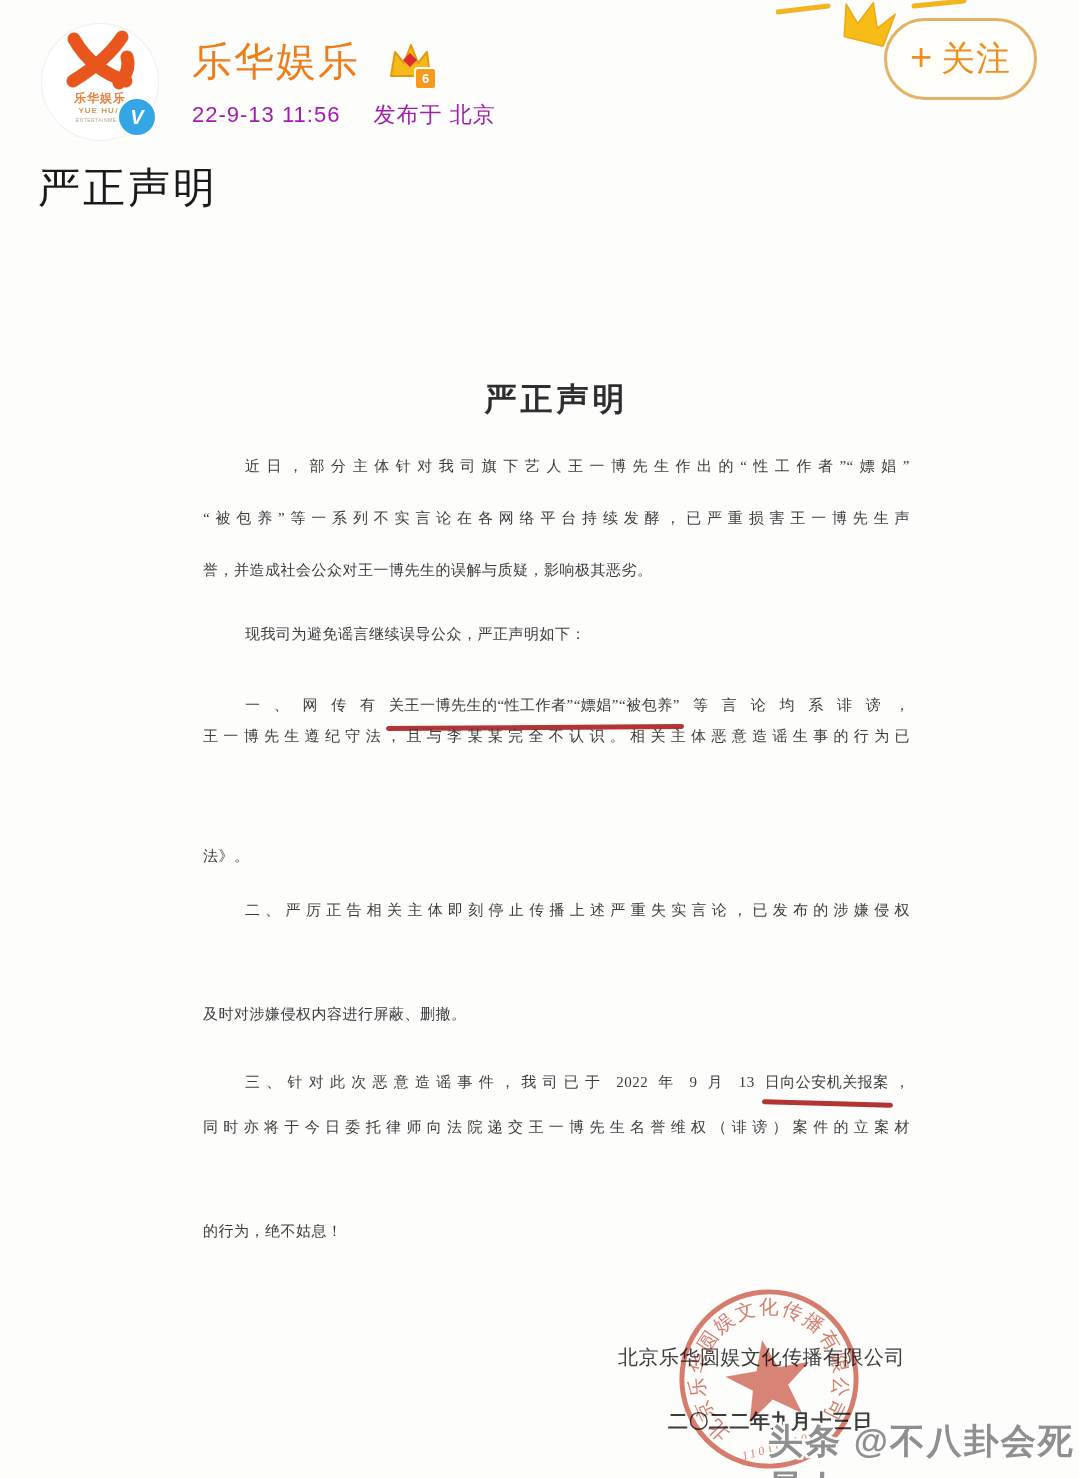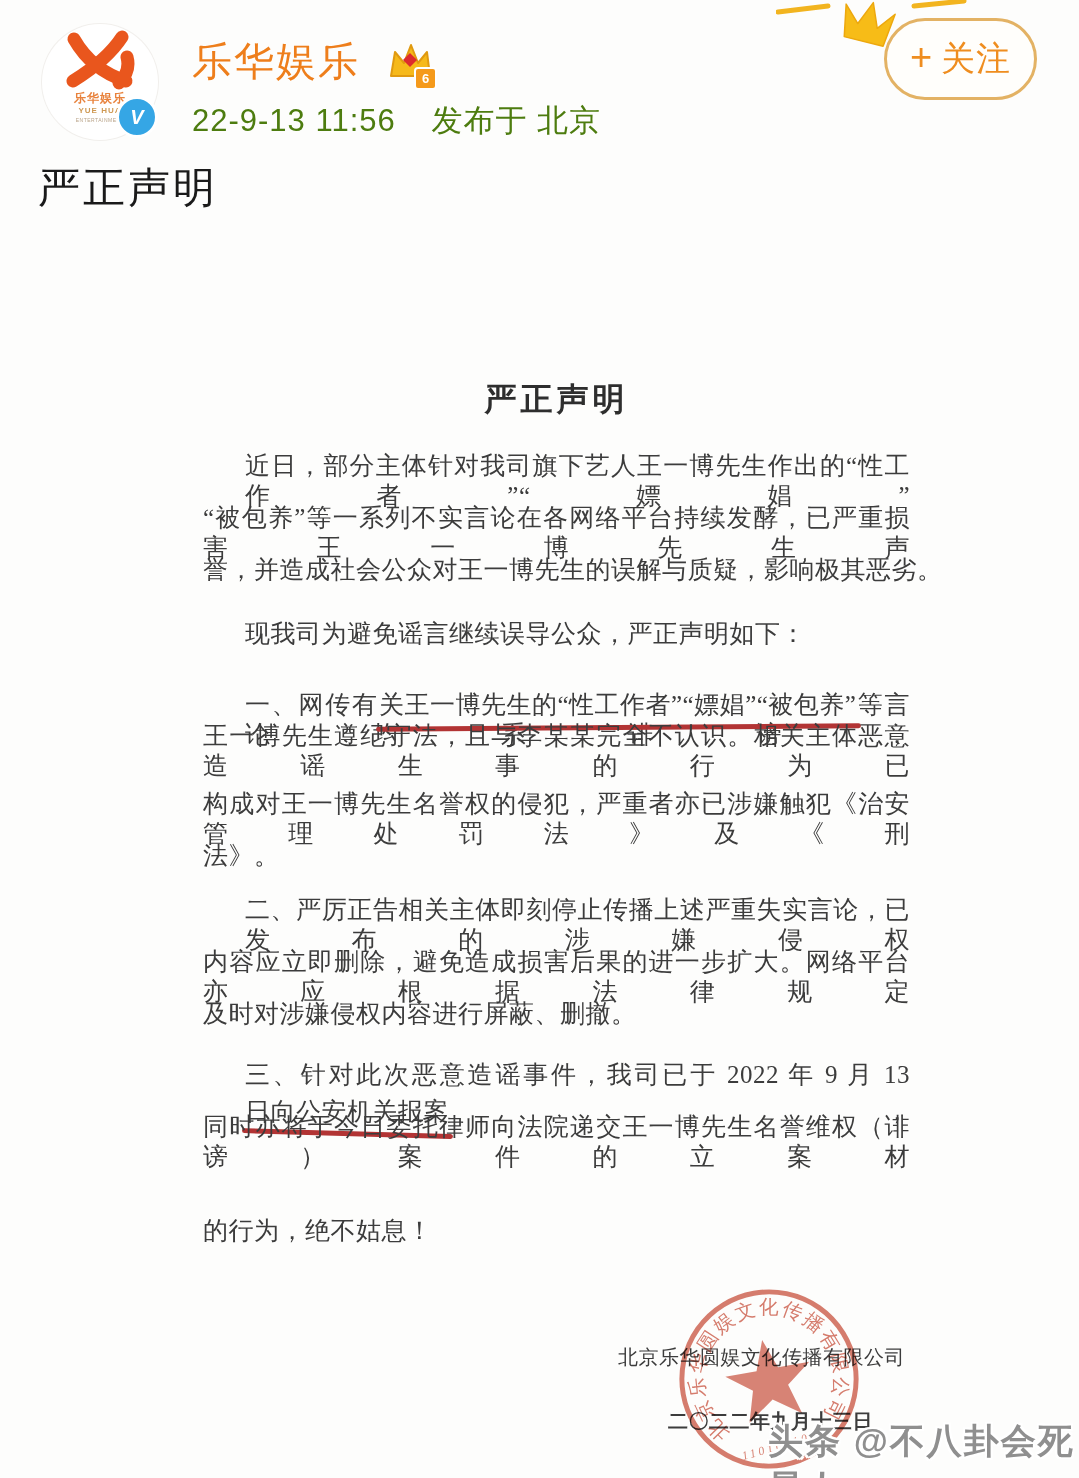--- a/index.html
+++ b/index.html
@@ -17,37 +17,37 @@
   .av-en2{position:absolute;left:0;top:93px;width:100%;text-align:center;
           font-size:5px;color:#b9a489;letter-spacing:.5px;}
   .vbadge{position:absolute;left:74px;top:72px;width:36px;height:36px;border-radius:50%;
           background:#35a6e5;border:3px solid #fff;color:#fff;font-weight:700;font-style:italic;
           font-size:20px;line-height:36px;text-align:center;box-sizing:content-box;}
   .uname{position:absolute;left:192px;top:34px;font-size:40px;color:#ee7e1b;font-weight:500;letter-spacing:2px;}
   .vip{position:absolute;left:386px;top:40px;}
   .vip .lv{position:absolute;right:-3px;bottom:-2px;width:19px;height:19px;border-radius:4px;
            background:#f59a1b;border:2px solid #fff;color:#fff;font-size:13px;font-weight:700;
            line-height:19px;text-align:center;}
-  .meta{position:absolute;left:192px;top:100px;font-size:31px;color:#4d7c0f;letter-spacing:1px;}
+  .meta{position:absolute;left:192px;top:100px;font-size:22px;color:#a21caf;letter-spacing:1px;}
   .meta .sep{display:inline-block;width:26px;}
   .follow{position:absolute;left:884px;top:18px;width:153px;height:82px;border-radius:42px;
           background:#fffefb;border:3px solid #e3b264;color:#ef8d1f;font-size:34px;
           display:flex;align-items:center;justify-content:center;gap:8px;cursor:pointer;
           font-family:inherit;letter-spacing:1px;box-sizing:border-box;}
   .follow .plus{font-size:38px;font-weight:400;margin-top:-3px;}
   .deco{position:absolute;left:776px;top:-4px;}
   .post-title{position:absolute;left:38px;top:160px;margin:0;font-size:42px;font-weight:500;
               color:#1a1a1a;letter-spacing:3px;}
 
   
   .doc{position:absolute;left:0;top:0;width:100%;height:100%;
        font-family:"Liberation Serif","DejaVu Serif",serif;color:#3c3c3c;}
   .doc-title{position:absolute;left:203px;top:378px;width:707px;margin:0;text-align:center;
              font-size:32px;font-weight:700;color:#2e2e2e;letter-spacing:4px;}
-  .dl{position:absolute;left:203px;width:707px;font-size:25px;line-height:30px;
+  .dl{position:absolute;left:203px;width:707px;font-size:15px;line-height:30px;
       letter-spacing:.5px;white-space:nowrap;}
   .dl.ind{left:245px;width:665px;}
   .dl.fill{white-space:normal;text-align:justify;text-align-last:justify;}
   .u{position:relative;display:inline-block;margin-top:7px;}
   .u::after{content:"";position:absolute;left:-3px;right:-4px;bottom:-10px;height:5px;
             background:#b23434;border-radius:3px;}
   .u.u1::after{transform:rotate(-.4deg);}
   .u.u2::after{transform:rotate(1.6deg);bottom:-9px;}
   .sig{position:absolute;left:618px;top:1344px;font-size:20px;letter-spacing:.5px;}
   .docdate{position:absolute;left:668px;top:1408px;font-size:20px;letter-spacing:.5px;font-weight:bold;}
@@ -109,24 +109,22 @@
 
   <div class="doc">
     <h2 class="doc-title">严正声明</h2>
 
     <div class="dl ind fill" style="top:451px"><span>近日，部分主体针对我司旗下艺人王一博先生作出的“性工作者”“嫖娼”</span></div>
     <div class="dl" style="top:555px"><span>誉，并造成社会公众对王一博先生的误解与质疑，影响极其恶劣。</span></div>
     <div class="dl fill" style="top:503px"><span>“被包养”等一系列不实言论在各网络平台持续发酵，已严重损害王一博先生声</span></div>
     <div class="dl ind" style="top:619px"><span>现我司为避免谣言继续误导公众，严正声明如下：</span></div>
     <div class="dl ind fill" style="top:683px"><span>一、网传有</span><span class="u u1">关王一博先生的“性工作者”“嫖娼”“被包养”</span><span>等言论均系诽谤，</span></div>
     <div class="dl fill" style="top:721px"><span>王一博先生遵纪守法，且与李某某完全不认识。相关主体恶意造谣生事的行为已</span></div>
-    <div class="dl fill" style="top:789px"><span>构成对王一博先生名誉权的侵犯，严重者亦已涉嫌触犯《治安管理处罚法》及《刑</span></div>
     <div class="dl" style="top:841px"><span>法》。</span></div>
     <div class="dl ind fill" style="top:895px"><span>二、严厉正告相关主体即刻停止传播上述严重失实言论，已发布的涉嫌侵权</span></div>
-    <div class="dl fill" style="top:947px"><span>内容应立即删除，避免造成损害后果的进一步扩大。网络平台亦应根据法律规定</span></div>
     <div class="dl" style="top:999px"><span>及时对涉嫌侵权内容进行屏蔽、删撤。</span></div>
     <div class="dl ind fill" style="top:1060px"><span>三、针对此次恶意造谣事件，我司已于 2022 年 9 月 13 </span><span class="u u2">日向公安机关报案</span><span>，</span></div>
     <div class="dl fill" style="top:1112px"><span>同时亦将于今日委托律师向法院递交王一博先生名誉维权（诽谤）案件的立案材</span></div>
     <div class="dl" style="top:1216px"><span>的行为，绝不姑息！</span></div>
 
     <div class="sig">北京乐华圆娱文化传播有限公司</div>
     <div class="docdate">二〇二二年九月十三日</div>
 
     <svg class="seal" width="212" height="198" viewBox="0 0 212 200">
       <g transform="rotate(-10 106 100)" fill="#c9503c">

